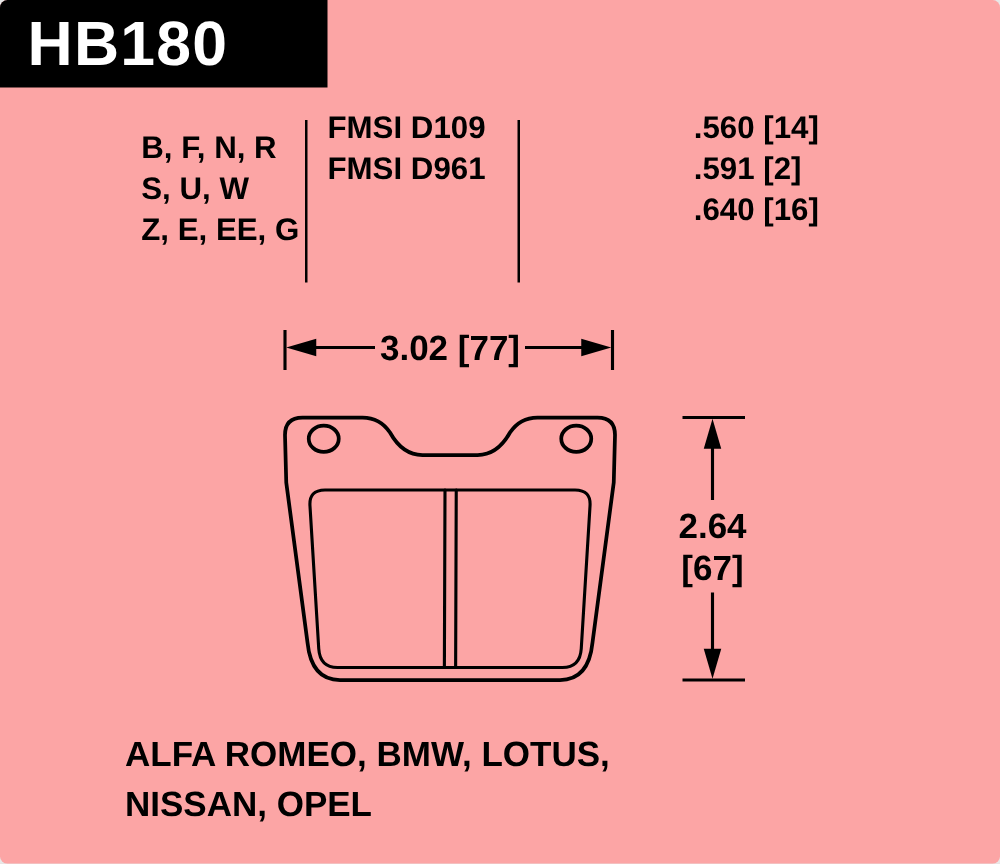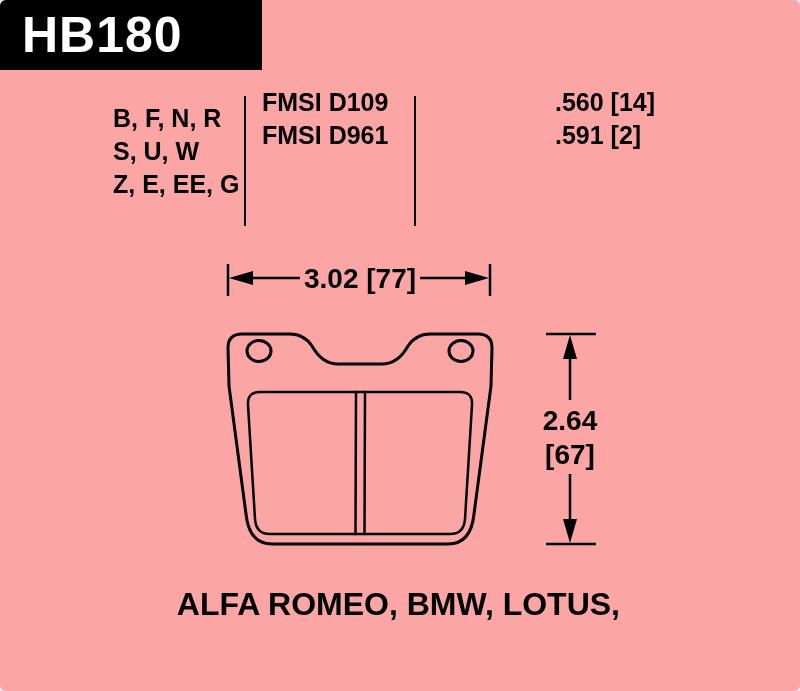--- a/index.html
+++ b/index.html
@@ -24,21 +24,21 @@
   .spec-row{height:33px;line-height:33px;white-space:nowrap;}
   .col-compounds{left:113px;top:102px;width:120px;text-align:left;}
   .col-fmsi{left:262px;top:86px;width:150px;text-align:left;}
   .col-thickness{left:555px;top:86px;width:148px;text-align:left;}
   .vdivider{position:absolute;width:2px;height:130px;background:#000;top:96px;}
   .divider-1{left:244px;}
   .divider-2{left:414px;}
   .drawing{position:absolute;left:100px;top:252px;width:520px;height:310px;}
   .apps{
     position:absolute;left:100px;top:584px;width:520px;
-    text-align:right;font-size:32px;font-weight:bold;line-height:40px;
+    text-align:left;font-size:28px;font-weight:bold;line-height:40px;
   }
   svg text{font-family:"Liberation Sans", sans-serif;font-weight:bold;fill:#000;}
 </style>
 </head>
 <body>
 
 <div class="sheet">
 
   <div class="part-box">
     <span>HB180</span>
@@ -55,20 +55,21 @@
   <div class="spec-col col-fmsi">
     <div class="spec-row">FMSI D109</div>
     <div class="spec-row">FMSI D961</div>
   </div>
 
   <div class="vdivider divider-2"></div>
 
   <div class="spec-col col-thickness">
     <div class="spec-row">.560 [14]</div>
     <div class="spec-row">.591 [2]</div>
+    <div class="spec-row">.640 [16]</div>
   </div>
 
   <svg class="drawing" viewBox="0 0 520 310">
 
     <g stroke="#000" stroke-width="2.5">
       <line x1="128" y1="12" x2="128" y2="44"></line>
       <line x1="390" y1="12" x2="390" y2="44"></line>
       <line x1="148" y1="26" x2="200" y2="26"></line>
       <line x1="320" y1="26" x2="372" y2="26"></line>
       <polygon points="129,26 153,19 153,33" fill="#000" stroke="none"></polygon>
@@ -93,15 +94,16 @@
       <line x1="470" y1="222" x2="470" y2="270"></line>
       <polygon points="470,83 463,107 477,107" fill="#000" stroke="none"></polygon>
       <polygon points="470,291 463,267 477,267" fill="#000" stroke="none"></polygon>
     </g>
     <text x="470" y="178" font-size="28" text-anchor="middle">2.64</text>
     <text x="470" y="212" font-size="28" text-anchor="middle">[67]</text>
   </svg>
 
   <div class="apps">
     <div>ALFA ROMEO, BMW, LOTUS,</div>
+    <div>NISSAN, OPEL</div>
   </div>
 
 </div>
 
 </body></html>

